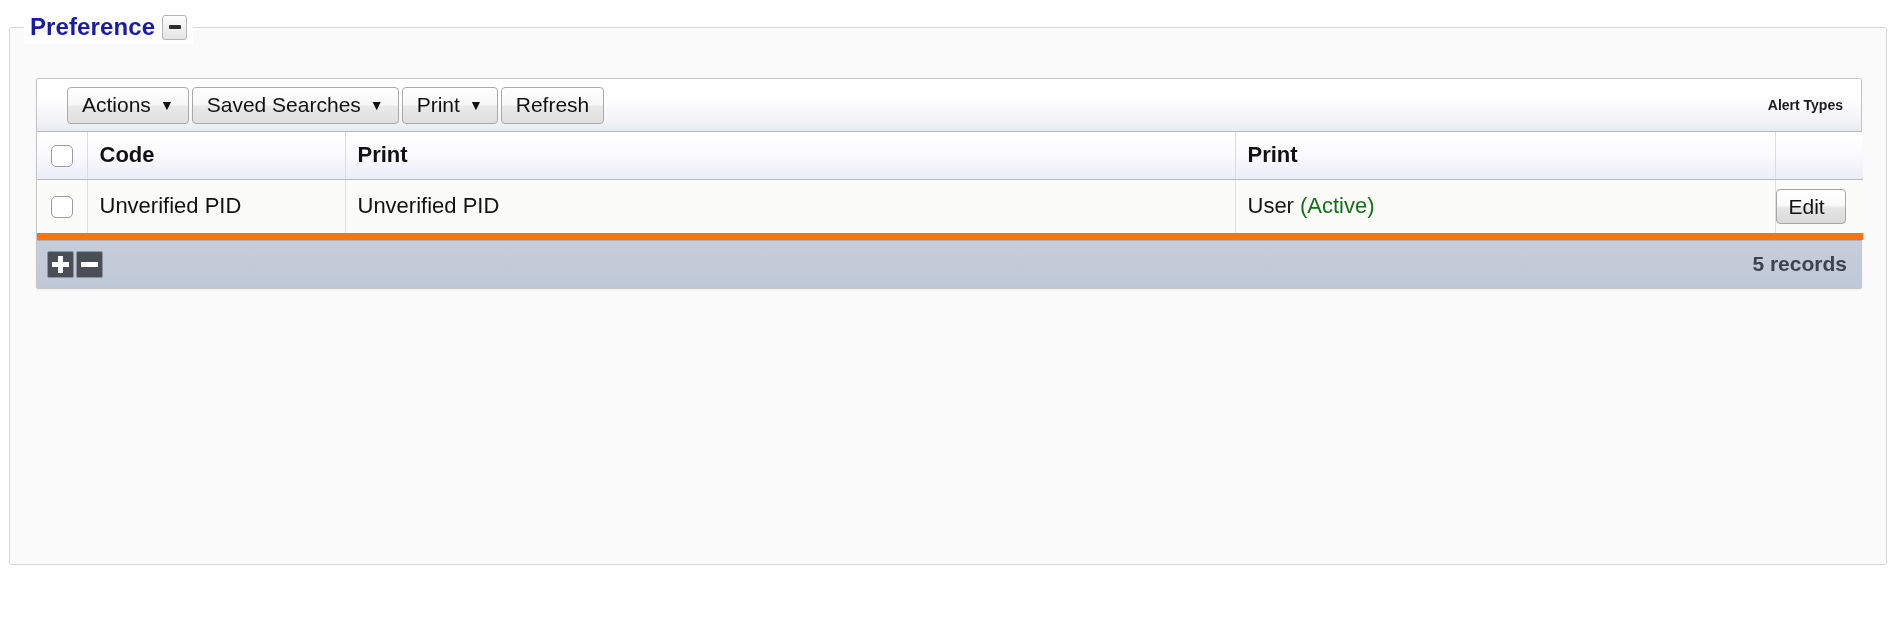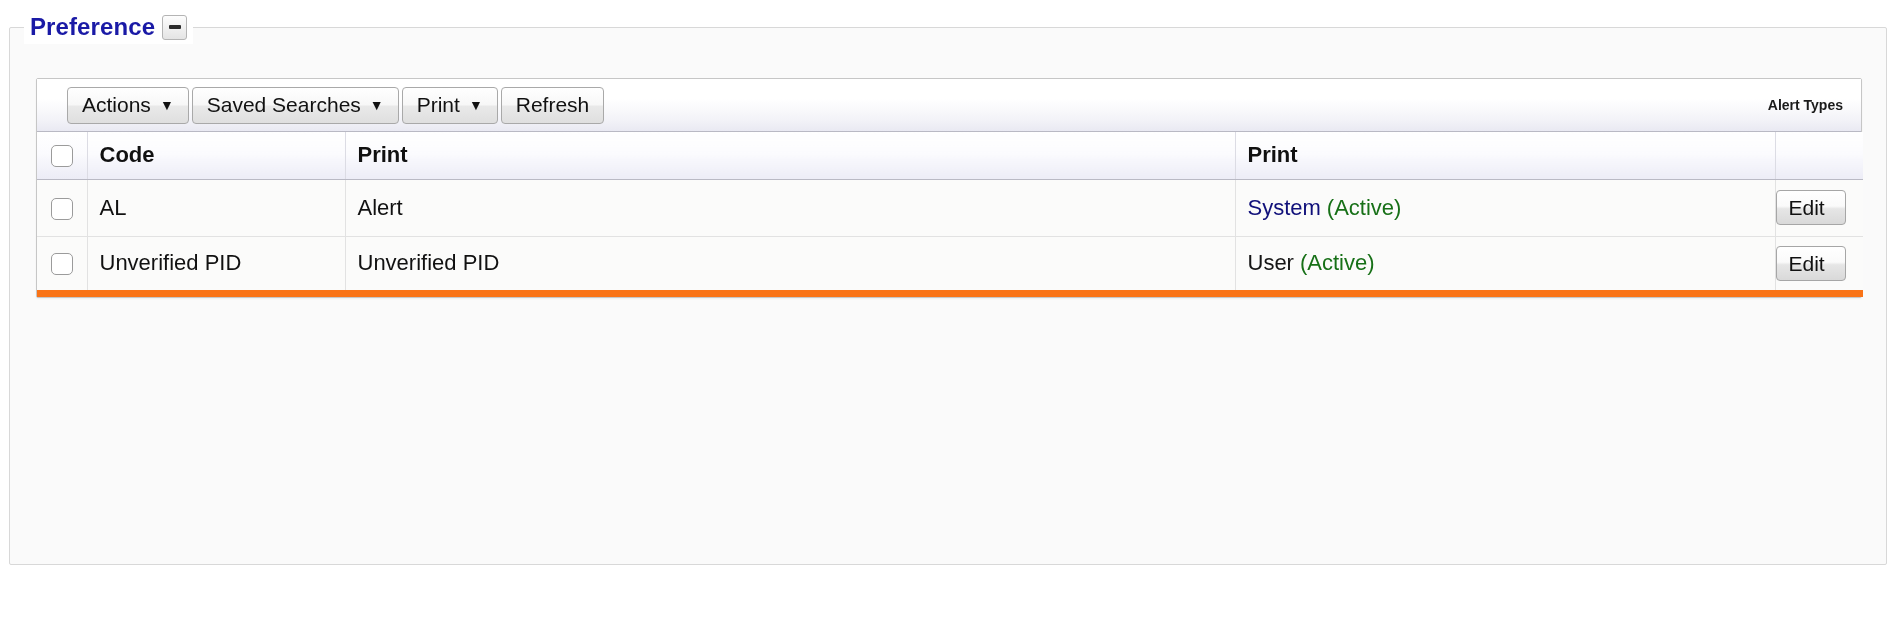--- a/index.html
+++ b/index.html
@@ -305,40 +305,39 @@
           <th>Print</th>
           <th>Print</th>
           <th class="last"></th>
         </tr>
       </thead>
       <tbody>
         <tr class="odd">
           <td class="check-col">
             <span class="cbx"></span>
           </td>
-          <td>AL</td>
-          <td>Alert</td>
-          <td>
-            <span class="status-owner-system">System</span><span class="status-state">(Active)</span>
-          </td>
-          <td class="edit-col last">
-            <span class="edit-btn">Edit</span>
-          </td>
-        </tr>
-        <tr class="odd">
-          <td class="check-col">
-            <span class="cbx"></span>
-          </td>
           <td>Unverified PID</td>
           <td>Unverified PID</td>
           <td>
             <span class="status-owner-user">User</span><span class="status-state">(Active)</span>
           </td>
           <td class="edit-col last">
             <span class="edit-btn">Edit</span>
           </td>
         </tr>
       </tbody>
     </table>
 
+    <div class="grid-footer">
+      <div class="footer-tools">
+        <span class="icon-sq">
+          <span class="h"></span>
+          <span class="v"></span>
+        </span>
+        <span class="icon-sq">
+          <span class="h"></span>
+        </span>
+      </div>
+      <div class="records">5 records</div>
+    </div>
 
   </div>
 </div>
 
 </body></html>

